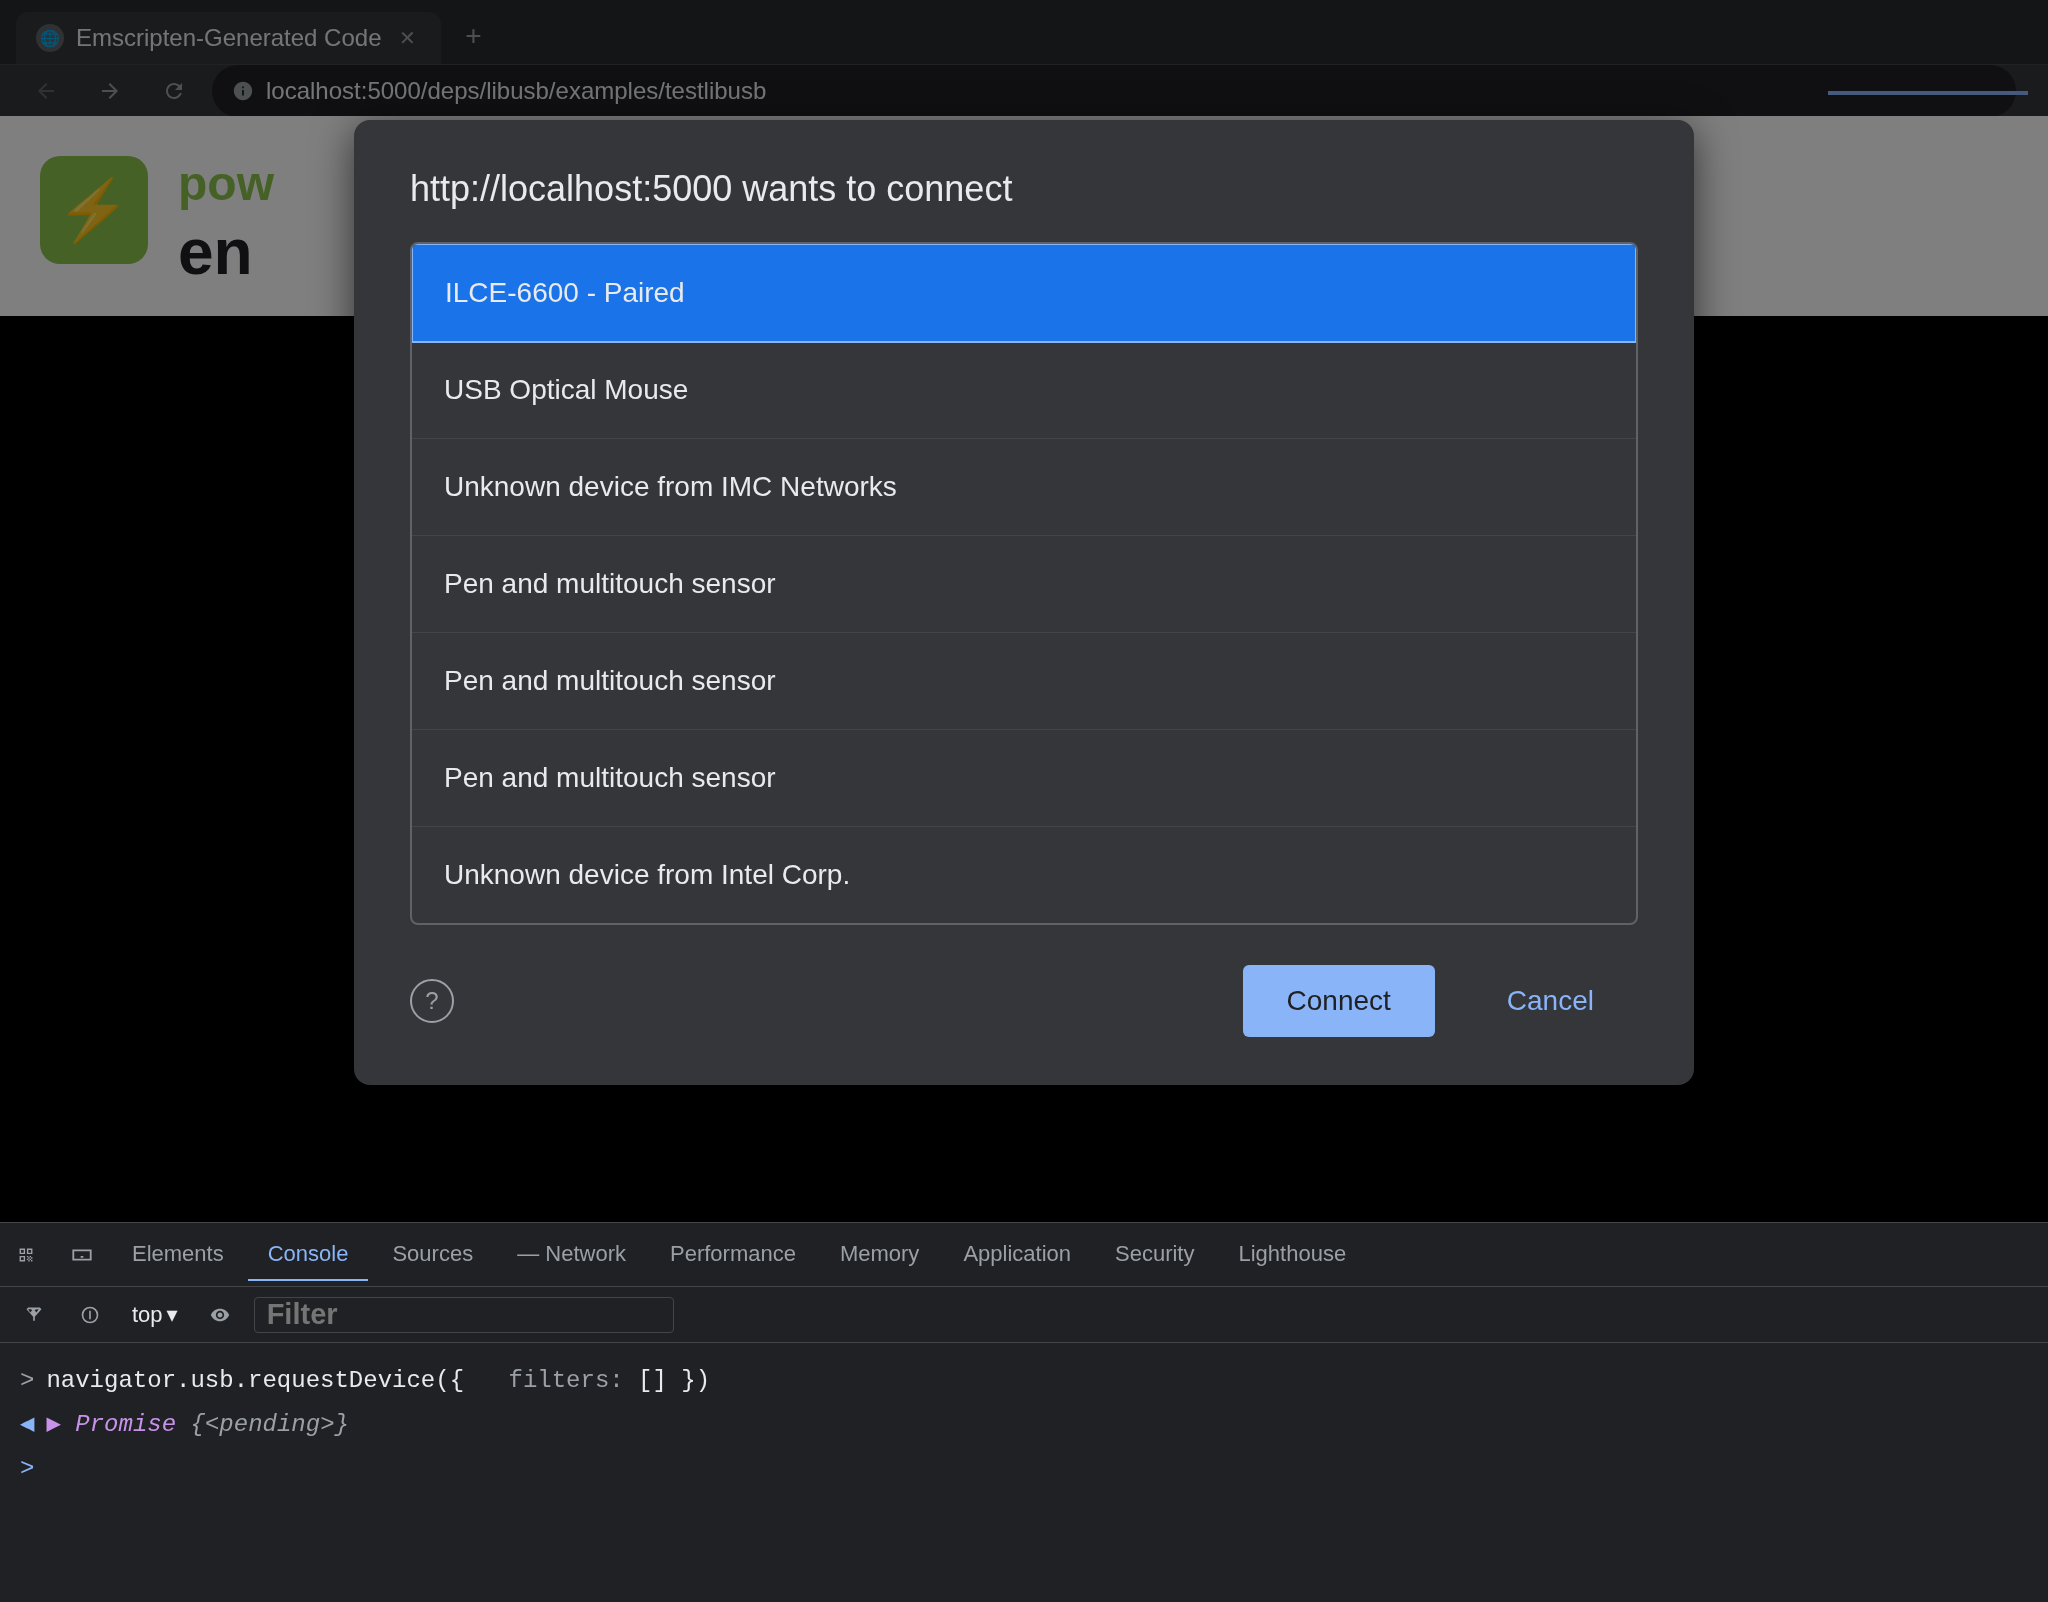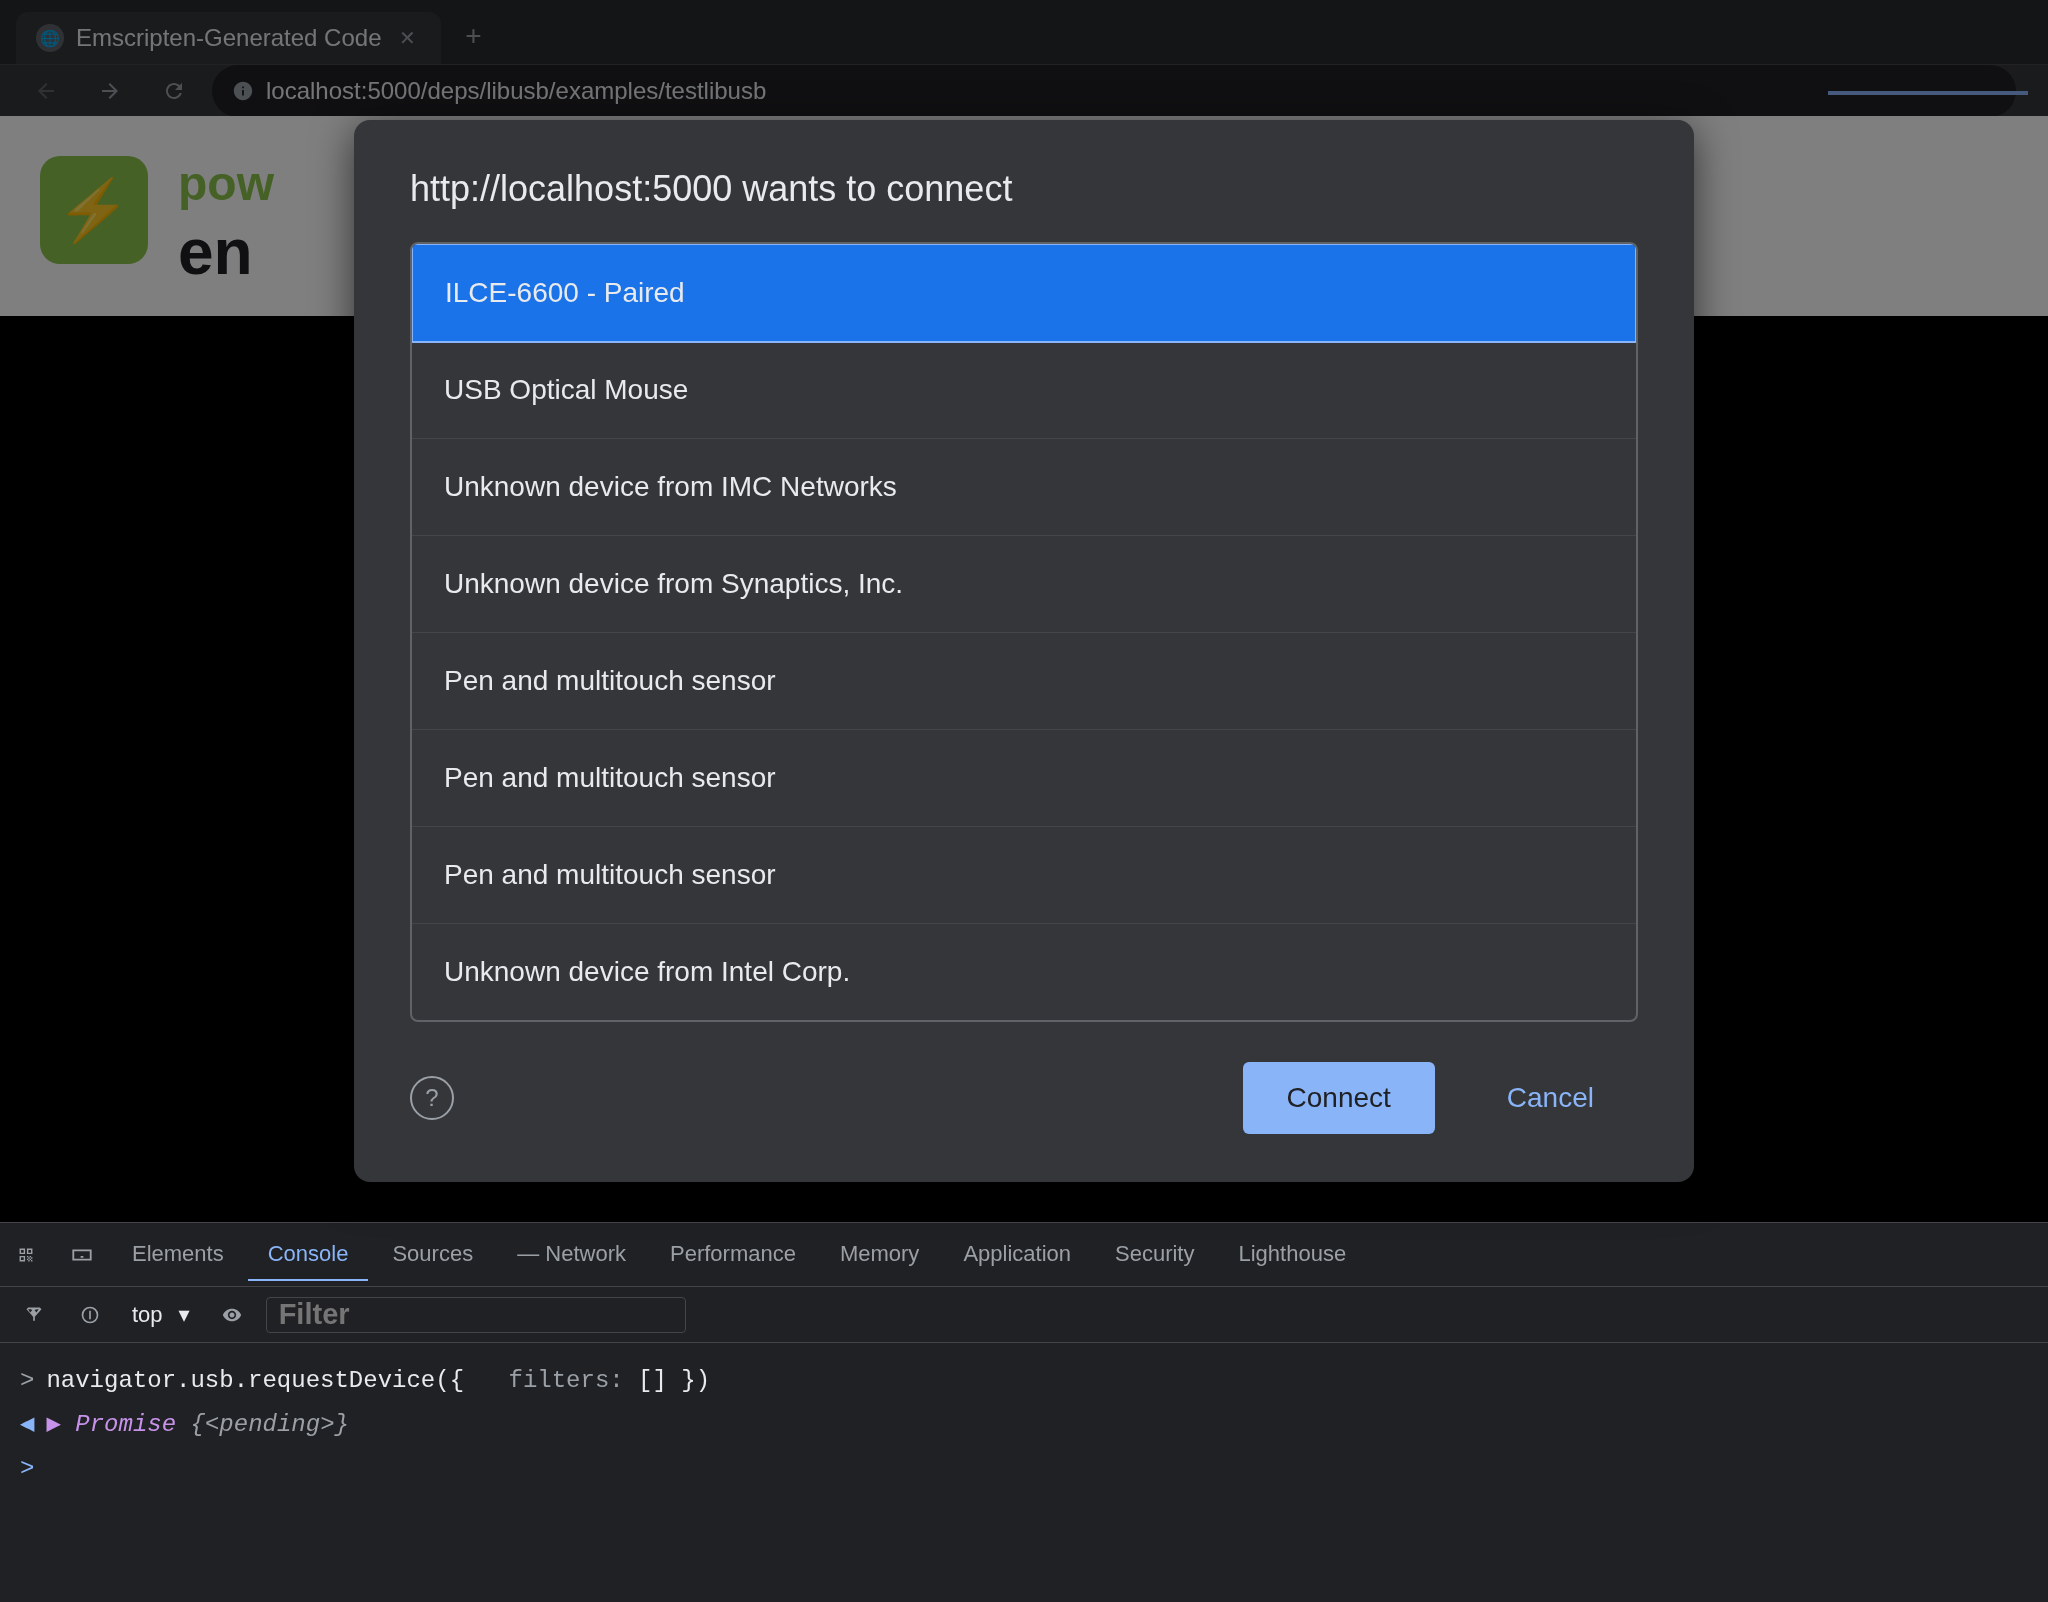--- a/index.html
+++ b/index.html
@@ -316,21 +316,21 @@
       height: 44px;
       border-radius: 6px;
       color: #9aa0a6;
       font-size: 22px;
       cursor: pointer;
     }
 
     .top-dropdown {
       display: flex;
       align-items: center;
-      gap: 16px;
+      gap: 4px;
       color: #e8eaed;
       font-size: 22px;
       cursor: pointer;
       padding: 4px 8px;
       border-radius: 4px;
     }
 
     .filter-input {
       background: transparent;
       border: 1px solid #454547;
@@ -463,23 +463,20 @@
       <div class="device-item selected">
         <span>ILCE-6600 - Paired</span>
       </div>
       <div class="device-item">
         <span>USB Optical Mouse</span>
       </div>
       <div class="device-item">
         <span>Unknown device from IMC Networks</span>
       </div>
       <div class="device-item">
-        <span>Unknown device from Synaptics, Inc.</span>
-      </div>
-      <div class="device-item">
         <span>Pen and multitouch sensor</span>
       </div>
       <div class="device-item">
         <span>Pen and multitouch sensor</span>
       </div>
       <div class="device-item">
         <span>Pen and multitouch sensor</span>
       </div>
       <div class="device-item">
         <span>Unknown device from Intel Corp.</span>

